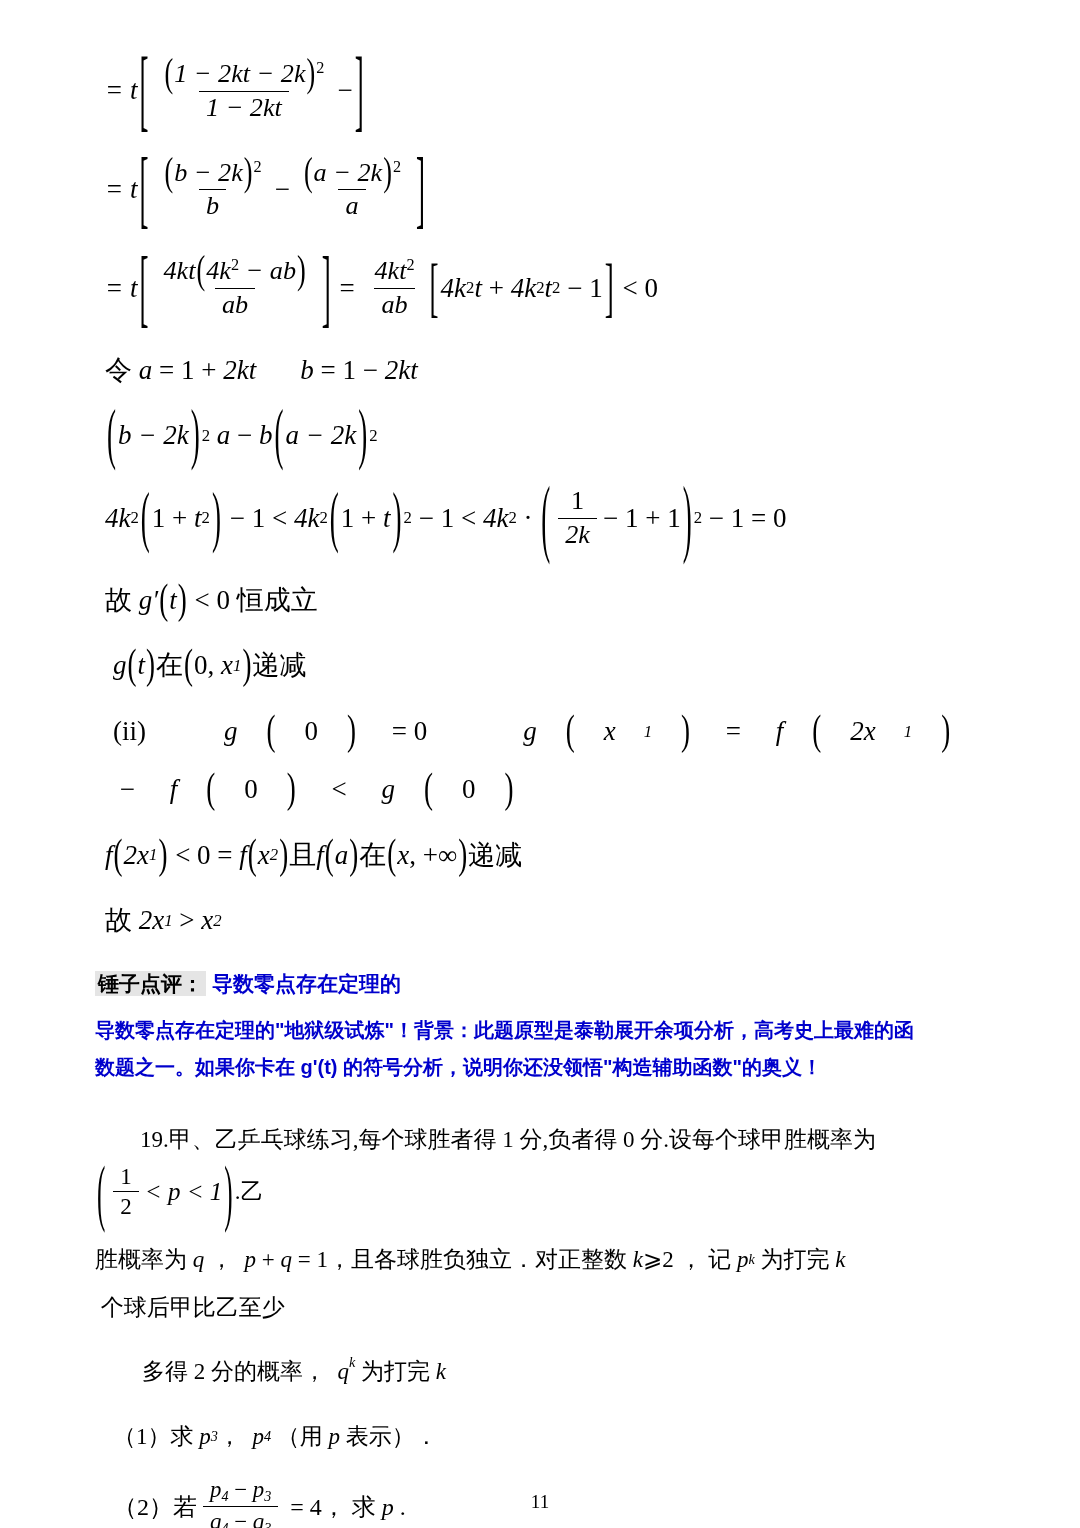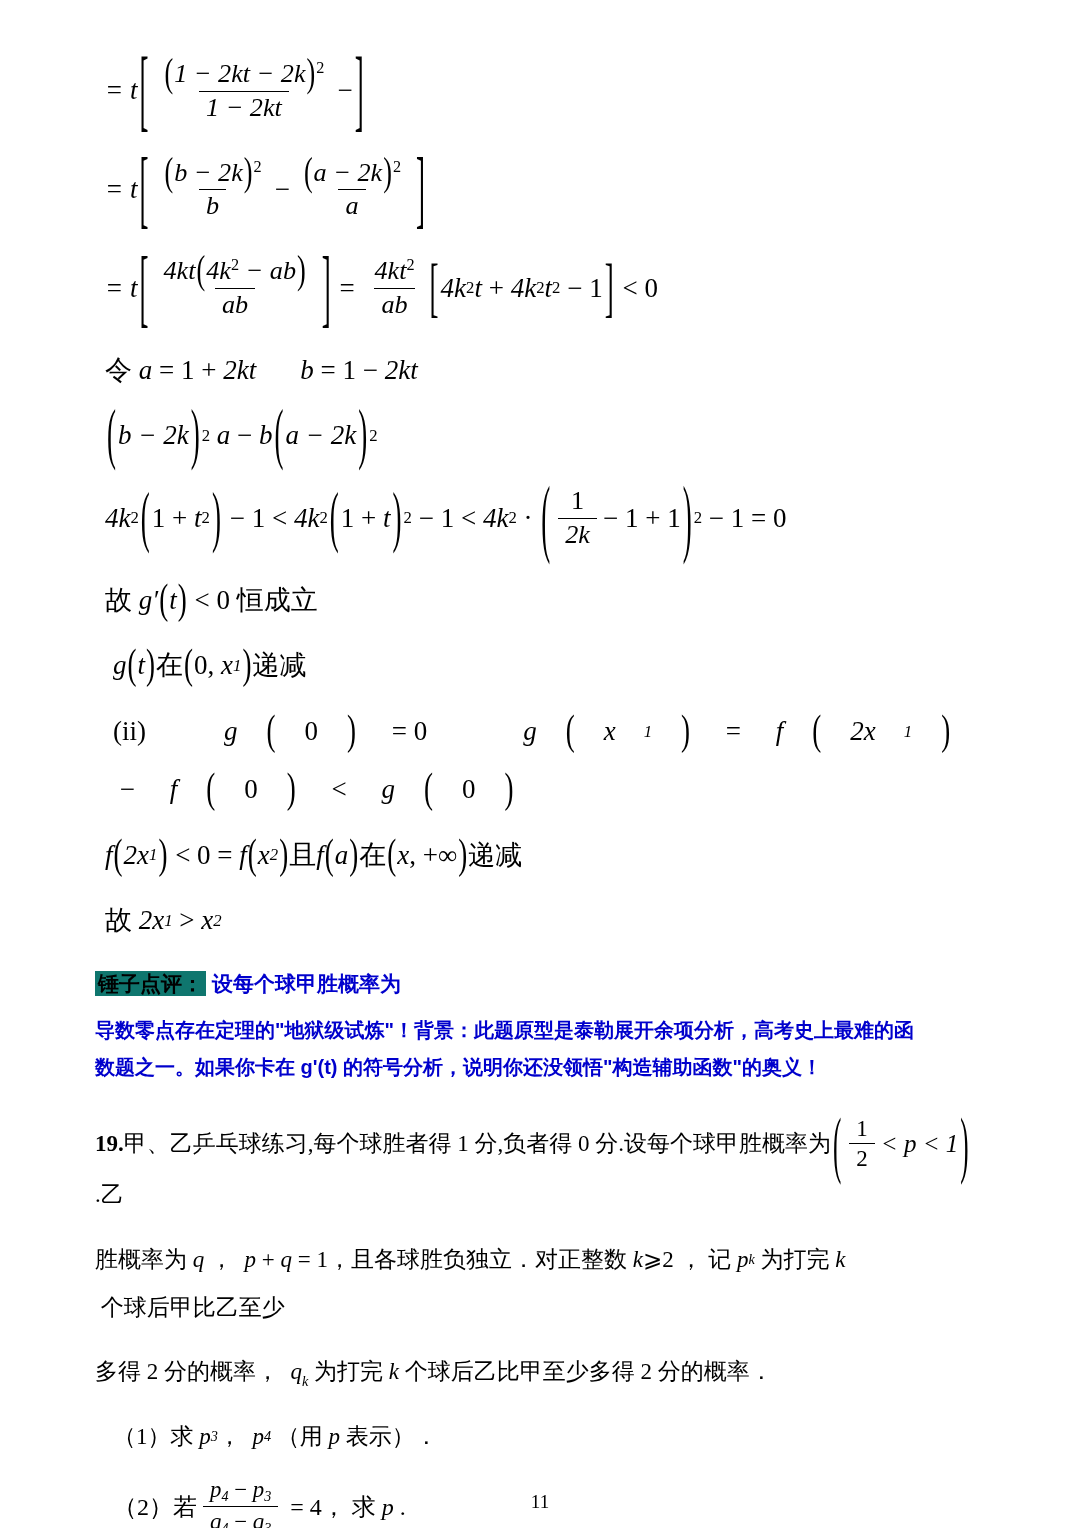--- a/index.html
+++ b/index.html
@@ -55,21 +55,21 @@
     margin: 0 2px;
   }
   .par-t { display:inline-block; transform: scaleY(1.55); margin:0 1px; }
   .par-tt { display:inline-block; transform: scaleY(2.5); margin:0 2px; }
 
   .row { margin-bottom: 26px; }
   .row-lg { margin-bottom: 36px; }
 
   
   .hl {
-    background: #0f766e;
+    background: #e5e5e5;
     font-weight: bold;
     color: #000;
     padding: 1px 3px;
   }
   .comment-head {
     font-family: "Liberation Sans", sans-serif;
     font-size: 21px;
     font-weight: bold;
     margin: 34px 0 14px 0;
   }
@@ -82,21 +82,21 @@
     line-height: 1.85;
     margin-bottom: 30px;
   }
 
   
   .prob {
     font-size: 23px;
     line-height: 2.1;
     font-family: "Liberation Serif", serif;
   }
-  .prob .q-num { font-weight: bold; }
+  .prob .q-num { font-weight: normal; margin-left: 45px; }
   .prob p { margin: 0 0 16px 0; display: flex; align-items: center; flex-wrap: wrap;}
   .indent { padding-left: 18px; }
 
   .pagenum {
     position: absolute;
     bottom: 70px;
     left: 0;
     width: 100%;
     text-align: center;
     font-size: 19px;
@@ -332,21 +332,21 @@
       <span style="font-family:'Liberation Sans',sans-serif;">故</span>
       <span class="it">&nbsp;2x</span>
         <sub>1</sub>
       <span>&nbsp;&gt;&nbsp;</span>
       <span class="it">x</span>
         <sub>2</sub>
     </div>
   </div>
 
   <div class="comment-head">
-    <span class="hl">锤子点评：</span><span class="topic">设每个球甲胜概率为</span>
+    <span class="hl">锤子点评：</span><span class="topic">导数零点存在定理的</span>
   </div>
   <div class="comment-body">
     <div>导数零点存在定理的"地狱级试炼"！背景：此题原型是泰勒展开余项分析，高考史上最难的函</div>
     <div>数题之一。如果你卡在 g'(t) 的符号分析，说明你还没领悟"构造辅助函数"的奥义！</div>
   </div>
 
   <div class="prob">
     <p>
       <span class="q-num">19.</span>
       <span>甲、乙乒乓球练习,每个球胜者得 1 分,负者得 0 分.设每个球甲胜概率为</span>
@@ -375,27 +375,26 @@
           <span>⩾2&nbsp;，&nbsp;记&nbsp;</span>
         <span class="it">p</span>
           <sub>k</sub>
           <span>&nbsp;为打完&nbsp;</span>
           <span class="it">k</span>
           <span>&nbsp;个球后甲比乙至少</span>
       </span>
     </p>
 
     <p>
-      <span style="display:inline-flex;align-items:flex-end;flex-wrap:wrap;">
+      <span style="display:inline-flex;align-items:flex-start;flex-wrap:wrap;margin-left:47px;">
         <span>多得 2 分的概率，&nbsp;&nbsp;</span>
         <span class="it">q</span>
           <sub>k</sub>
           <span>&nbsp;为打完&nbsp;</span>
           <span class="it">k</span>
-          <span>&nbsp;个球后乙比甲至少多得 2 分的概率．</span>
       </span>
     </p>
 
     <p class="indent">
       <span style="display:inline-flex;align-items:center;">
         <span>（1）求&nbsp;</span>
           <span class="it">p</span>
           <sub>3</sub>
           <span>，&nbsp;&nbsp;</span>
         <span class="it">p</span>

